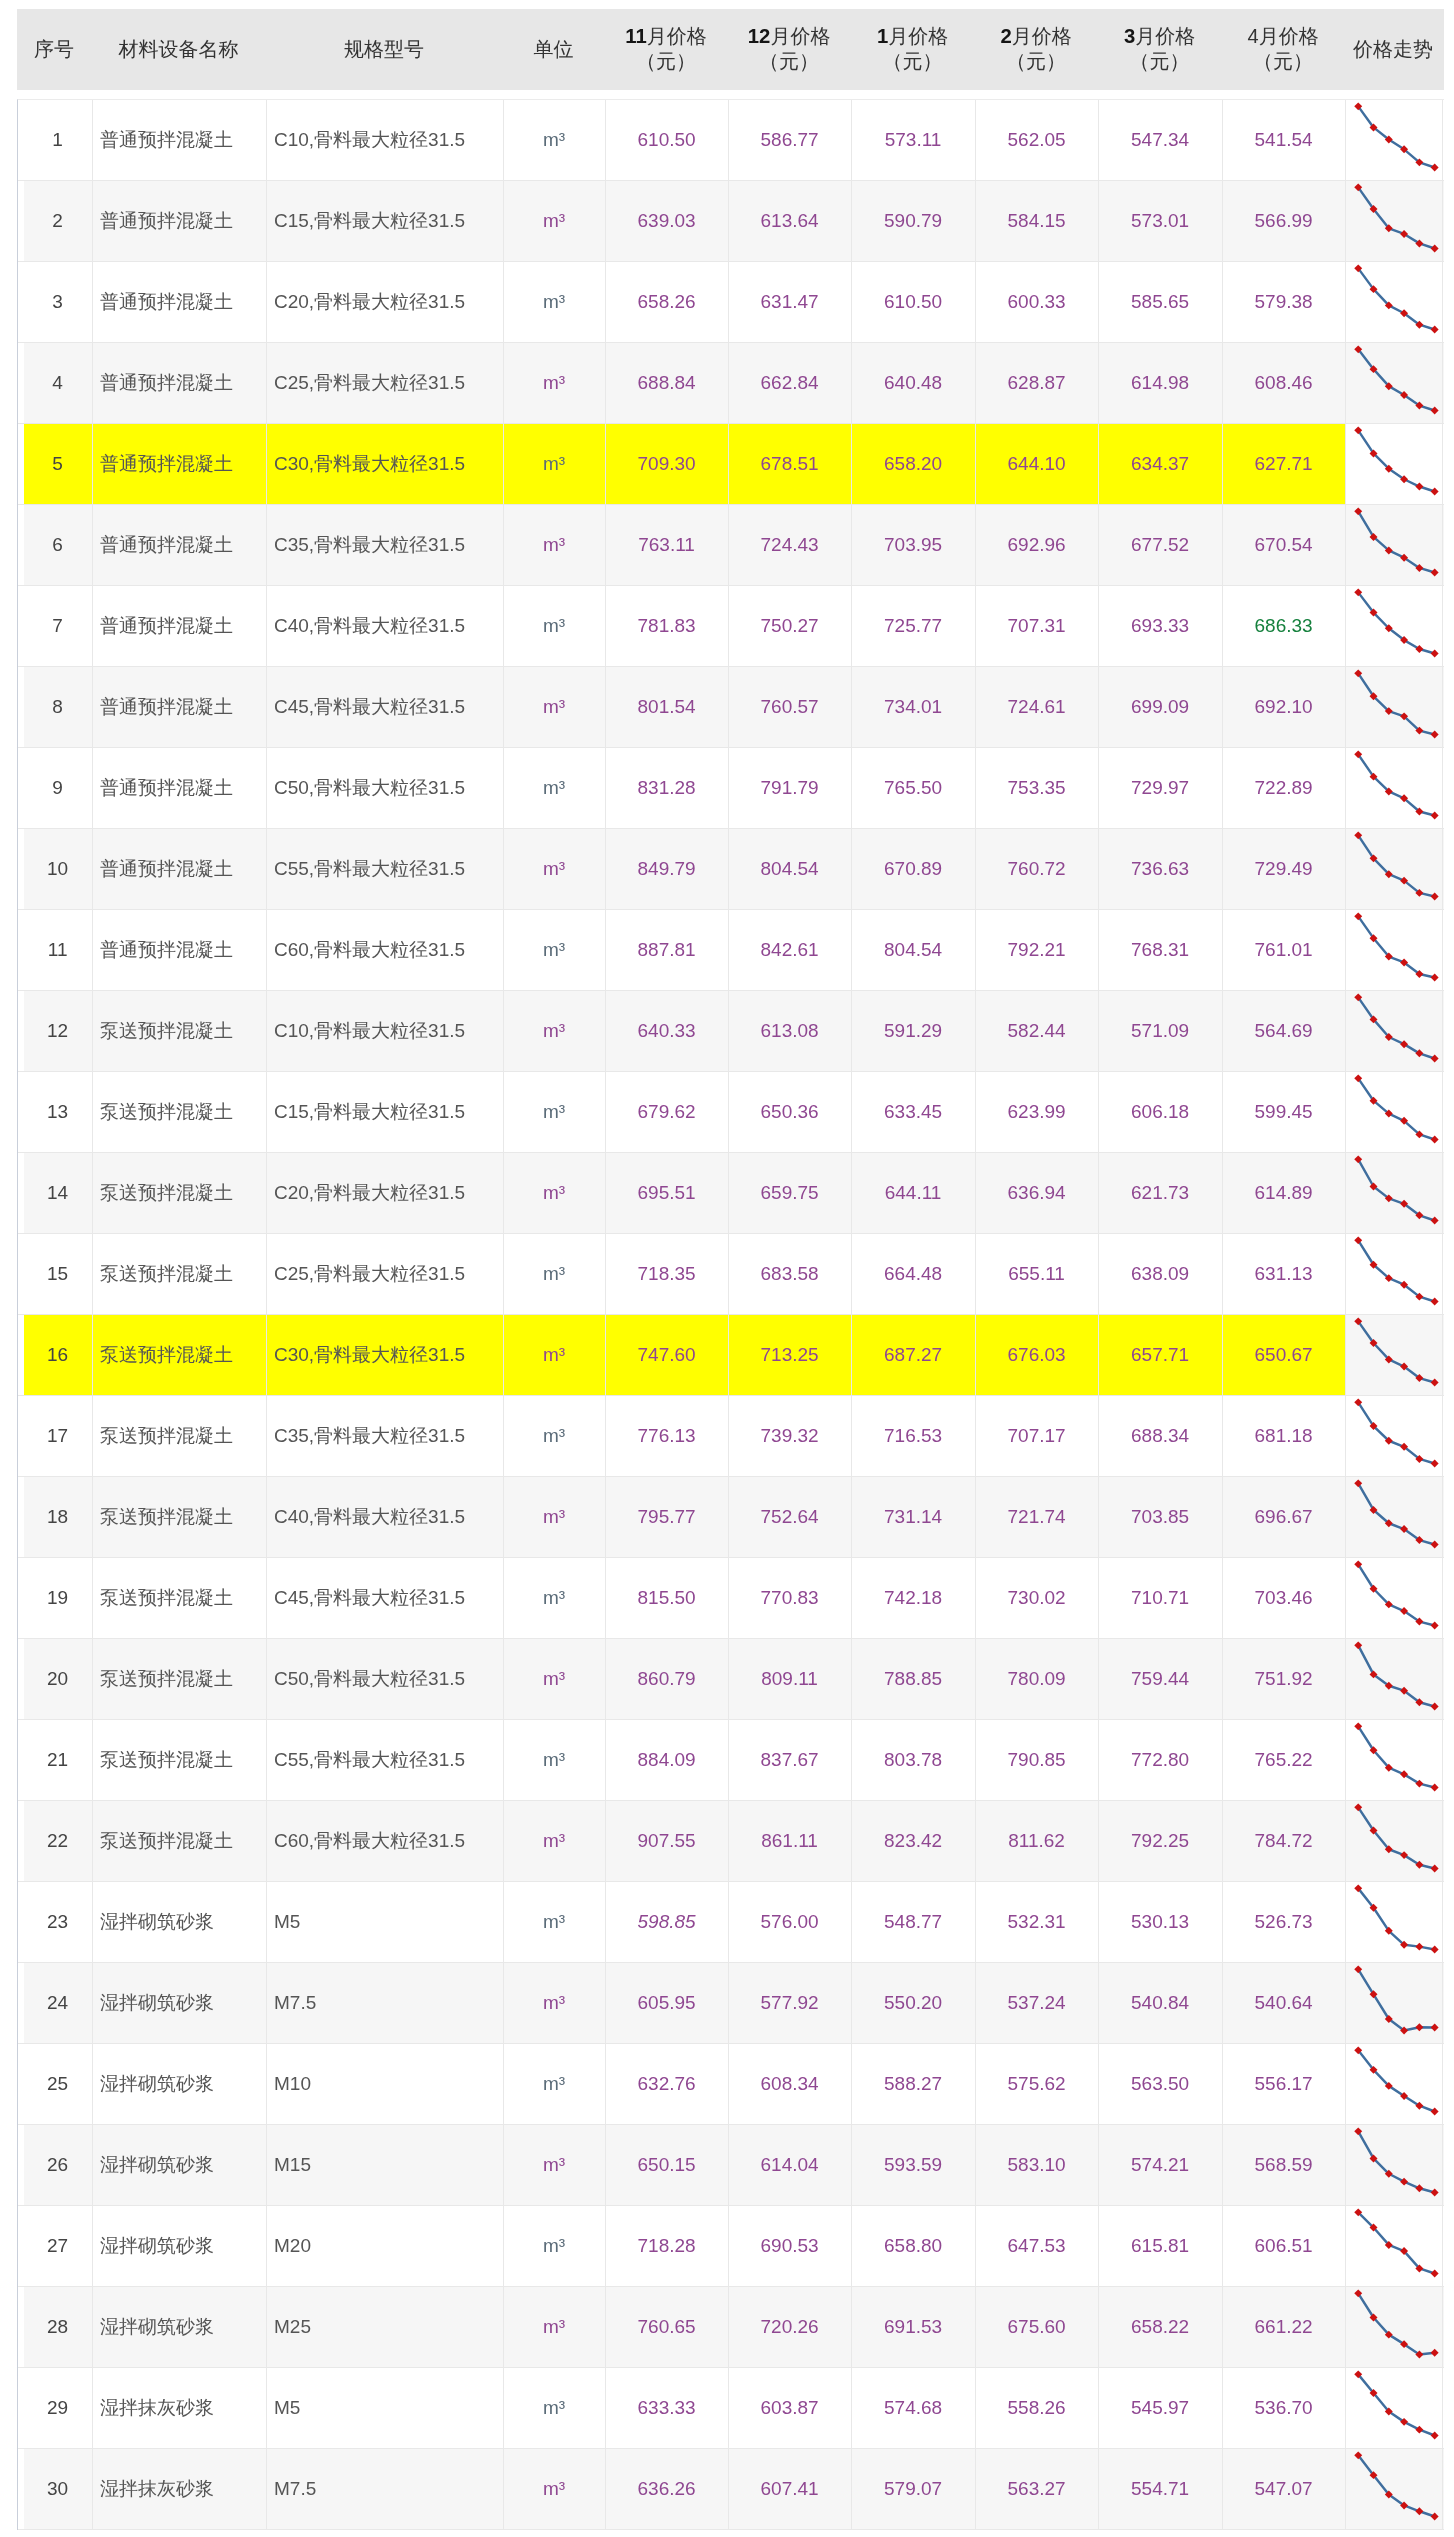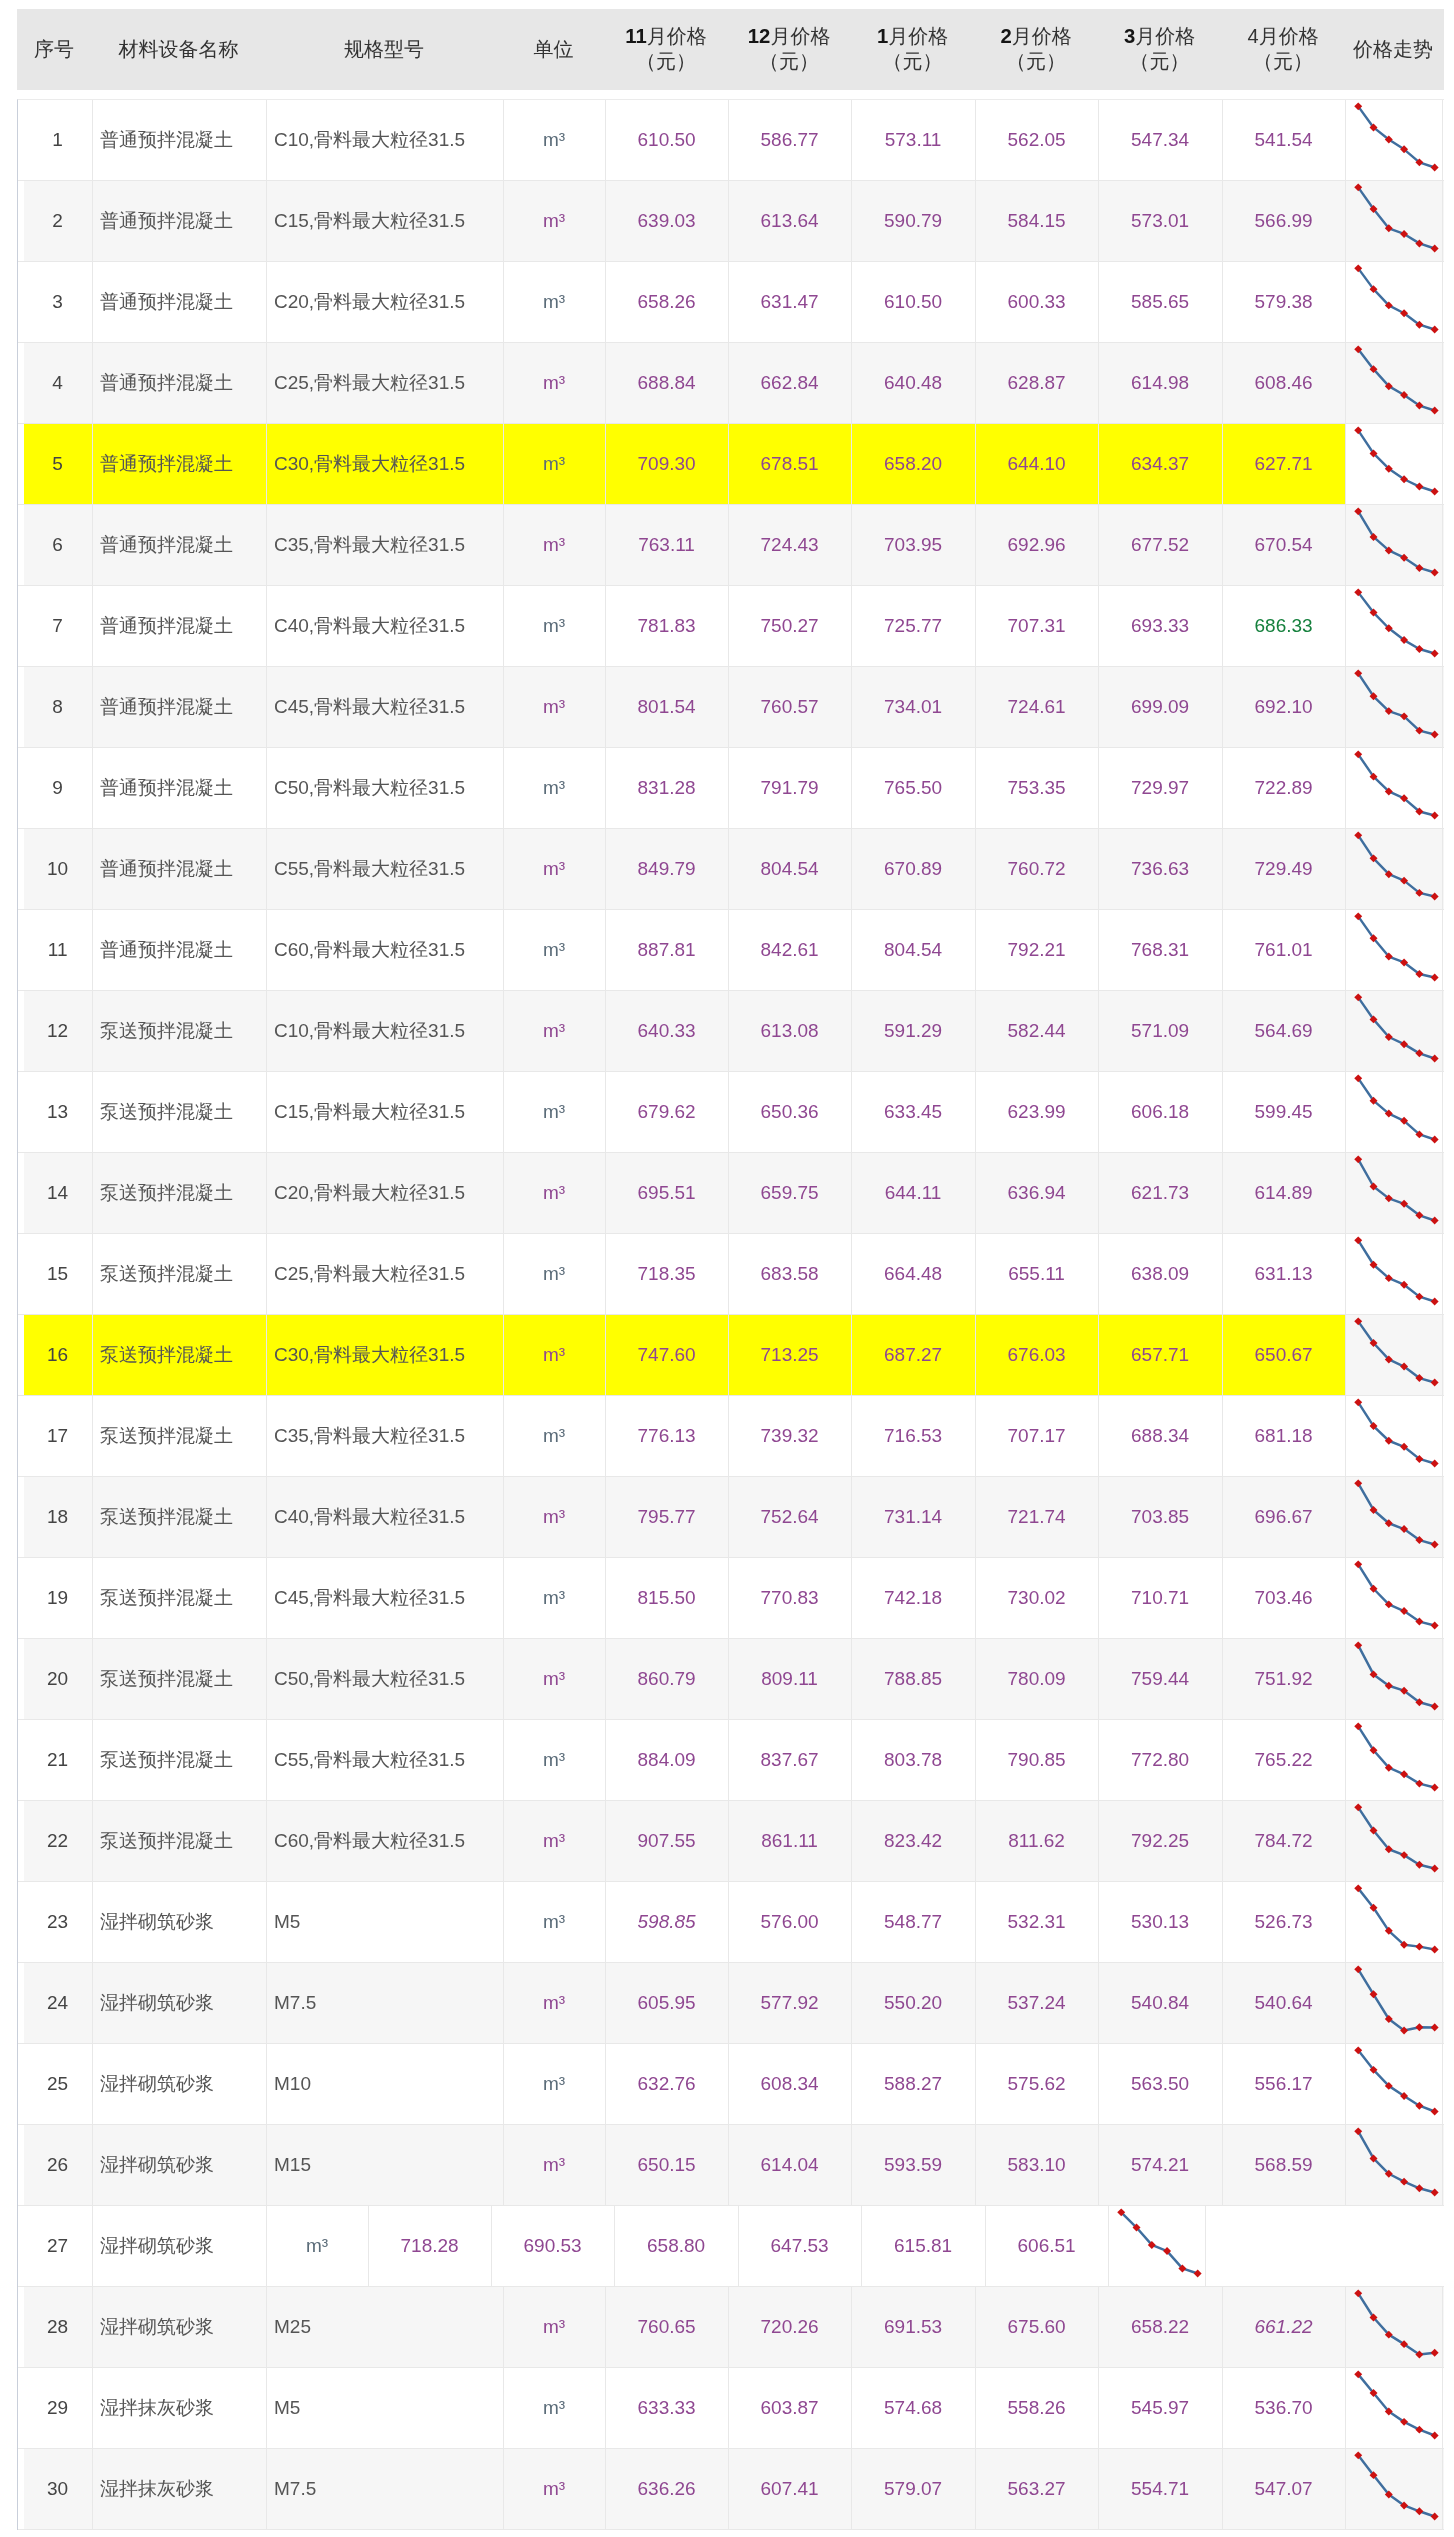--- a/index.html
+++ b/index.html
@@ -683,20 +683,21 @@
             <polygon points="70,72.84771947032857 76.5,79.34771947032857 70,85.84771947032857 63.5,79.34771947032857" fill="#cc1111"></polygon>
             <polygon points="95,85.70941638057872 101.5,92.20941638057872 95,98.70941638057872 88.5,92.20941638057872" fill="#cc1111"></polygon>
             <polygon points="120,96.60936733692986 126.5,103.10936733692986 120,109.60936733692986 113.5,103.10936733692986" fill="#cc1111"></polygon>
             <polygon points="145,103.5 151.5,110 145,116.5 138.5,110" fill="#cc1111"></polygon>
           </svg>
         </div>
       </div>
       <div class="tr">
         <div class="td c-seq">27</div>
         <div class="td c-name">湿拌砌筑砂浆</div>
+        <div class="td c-spec">M20</div>
         <div class="td c-unit" style="color: rgb(90, 107, 120);">m³</div>
         <div class="td c-p" style="color: rgb(143, 71, 145);">718.28</div>
         <div class="td c-p" style="color: rgb(143, 71, 145);">690.53</div>
         <div class="td c-p w1" style="color: rgb(143, 71, 145);">658.80</div>
         <div class="td c-p" style="color: rgb(143, 71, 145);">647.53</div>
         <div class="td c-p w1" style="color: rgb(143, 71, 145);">615.81</div>
         <div class="td c-p" style="color: rgb(143, 71, 145);">606.51</div>
         <div class="td c-trend">
           <svg width="97" height="80" viewBox="0 0 157 130">
             <polyline points="20,10 45,34.82777131609556 70,63.21642659031943 95,73.29963317527066 120,101.67934150487612 145,110" fill="none" stroke="#3f6e9e" stroke-width="4" stroke-linejoin="round"></polyline>
@@ -712,21 +713,21 @@
       <div class="tr even">
         <div class="td c-seq">28</div>
         <div class="td c-name">湿拌砌筑砂浆</div>
         <div class="td c-spec">M25</div>
         <div class="td c-unit" style="color: rgb(143, 71, 145);">m³</div>
         <div class="td c-p" style="color: rgb(143, 71, 145);">760.65</div>
         <div class="td c-p" style="color: rgb(143, 71, 145);">720.26</div>
         <div class="td c-p w1" style="color: rgb(143, 71, 145);">691.53</div>
         <div class="td c-p" style="color: rgb(143, 71, 145);">675.60</div>
         <div class="td c-p w1" style="color: rgb(143, 71, 145);">658.22</div>
-        <div class="td c-p" style="color: rgb(143, 71, 145); font-style: italic;">661.22</div>
+        <div class="td c-p" style="color: rgb(143, 71, 145);">661.22</div>
         <div class="td c-trend">
           <svg width="97" height="80" viewBox="0 0 157 130">
             <polyline points="20,10 45,49.43180708776726 70,77.48023040124967 95,93.03231475153763 120,110 145,107.07117055550131" fill="none" stroke="#3f6e9e" stroke-width="4" stroke-linejoin="round"></polyline>
             <polygon points="20,3.5 26.5,10 20,16.5 13.5,10" fill="#cc1111"></polygon>
             <polygon points="45,42.93180708776726 51.5,49.43180708776726 45,55.93180708776726 38.5,49.43180708776726" fill="#cc1111"></polygon>
             <polygon points="70,70.98023040124967 76.5,77.48023040124967 70,83.98023040124967 63.5,77.48023040124967" fill="#cc1111"></polygon>
             <polygon points="95,86.53231475153763 101.5,93.03231475153763 95,99.53231475153763 88.5,93.03231475153763" fill="#cc1111"></polygon>
             <polygon points="120,103.5 126.5,110 120,116.5 113.5,110" fill="#cc1111"></polygon>
             <polygon points="145,100.57117055550131 151.5,107.07117055550131 145,113.57117055550131 138.5,107.07117055550131" fill="#cc1111"></polygon>
           </svg>

